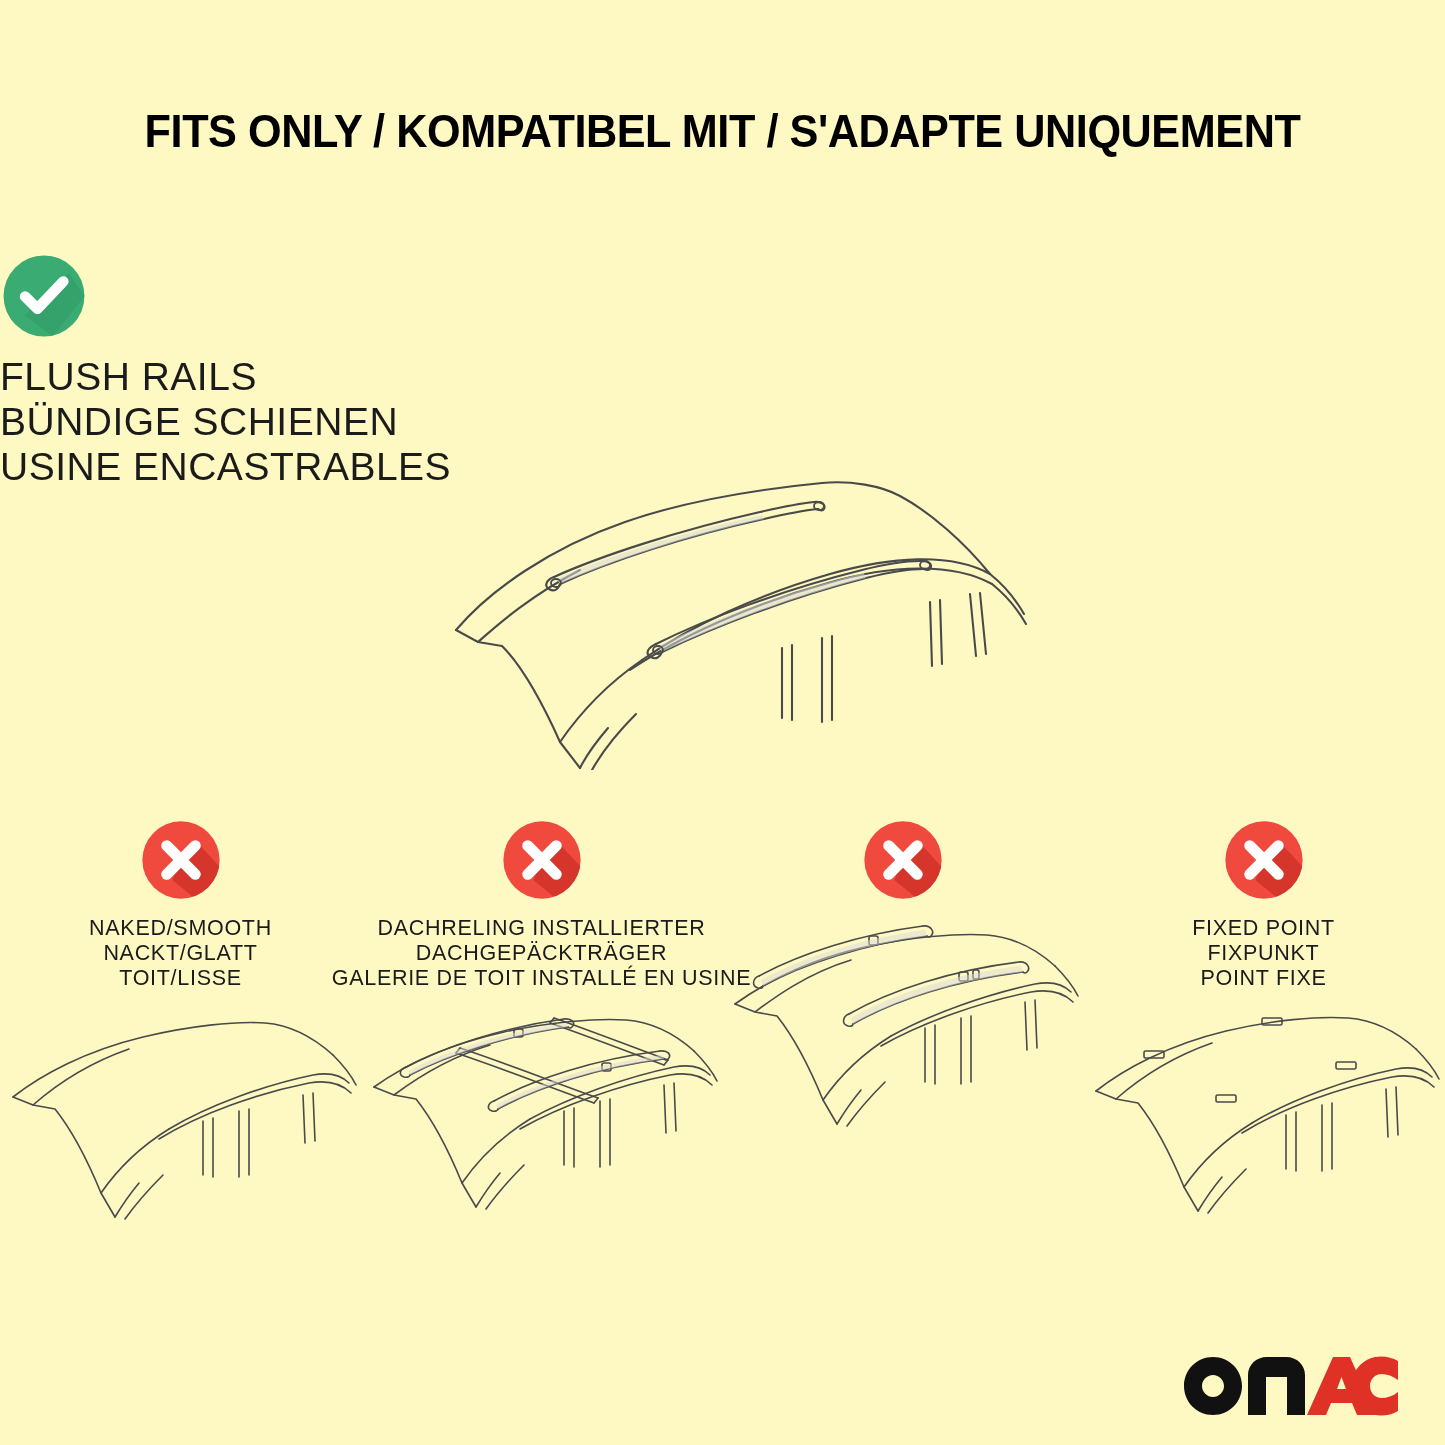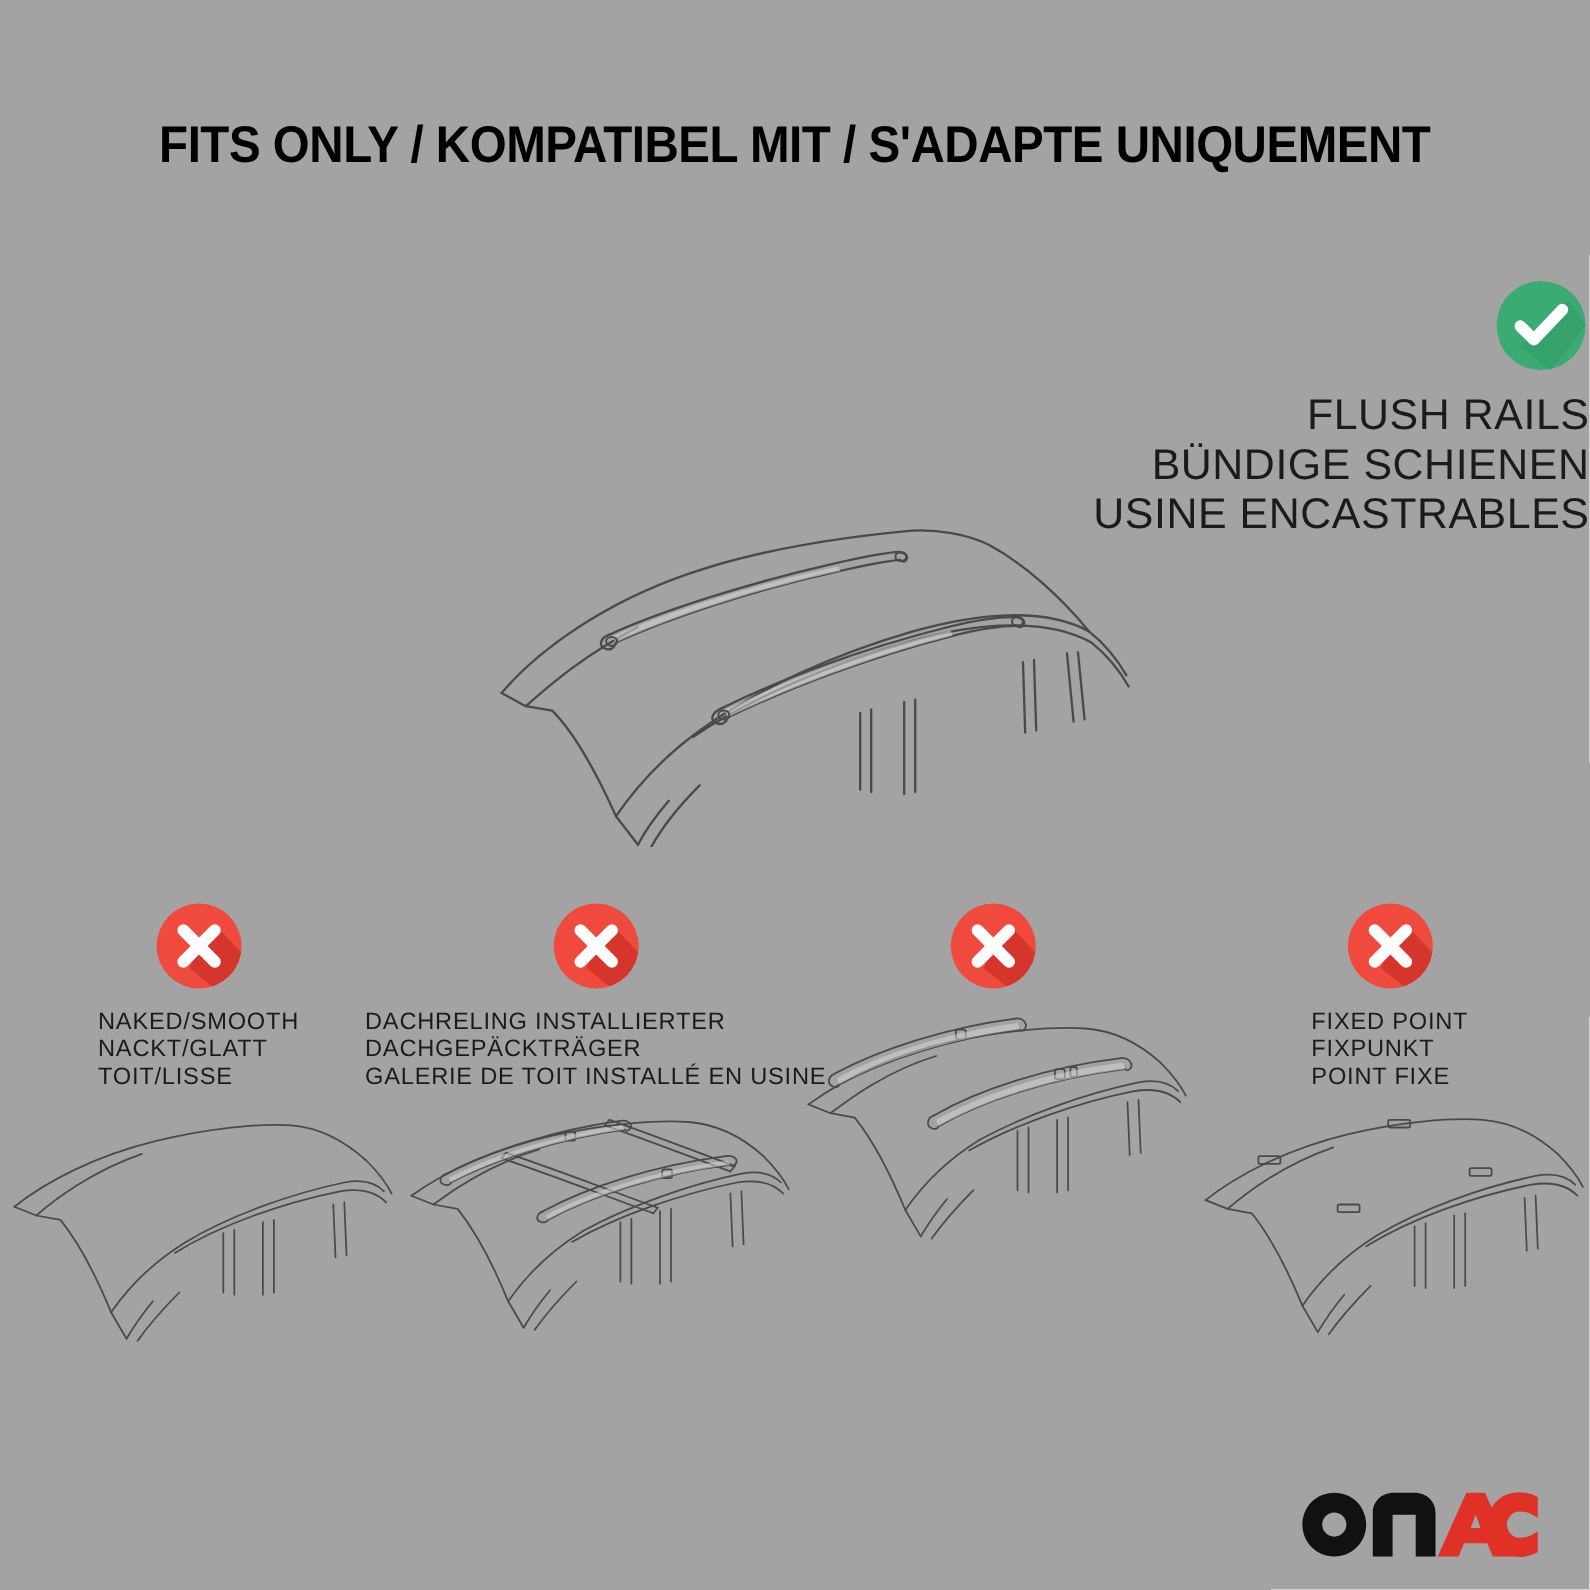--- a/index.html
+++ b/index.html
@@ -7,21 +7,21 @@
     padding: 0;
     background: #ffffff;
   }
   body {
     font-family: "Liberation Sans", sans-serif;
   }
   #page {
     position: relative;
     width: 1445px;
     height: 1445px;
-    background: #a3a3a3;
+    background: #fef9c3;
     overflow: hidden;
   }
 
   
   #title {
     position: absolute;
     left: 0;
     top: 103px;
     width: 1445px;
     text-align: center;
@@ -33,21 +33,21 @@
     transform: scaleX(0.92);
     white-space: nowrap;
   }
 
   
   #ok-block {
     position: absolute;
     left: 0;
     top: 252px;
     width: 1445px;
-    text-align: right;
+    text-align: left;
   }
   .badge {
     position: relative;
     display: inline-block;
     width: 88px;
     height: 88px;
   }
   .badge svg { display: block; width: 100%; height: 100%; }
 
   #ok-labels {
@@ -81,20 +81,21 @@
   }
   .col {
     width: 361px;
     display: flex;
     flex-direction: column;
     align-items: center;
   }
   .col .badge { width: 84px; height: 84px; }
   .col-labels {
     margin-top: 14px;
+    text-align: center;
     font-size: 21.5px;
     line-height: 25px;
     letter-spacing: 0.7px;
     color: #1b1b1b;
     white-space: nowrap;
   }
   .col-art {
     margin-top: 14px;
     width: 355px;
     height: 215px;

